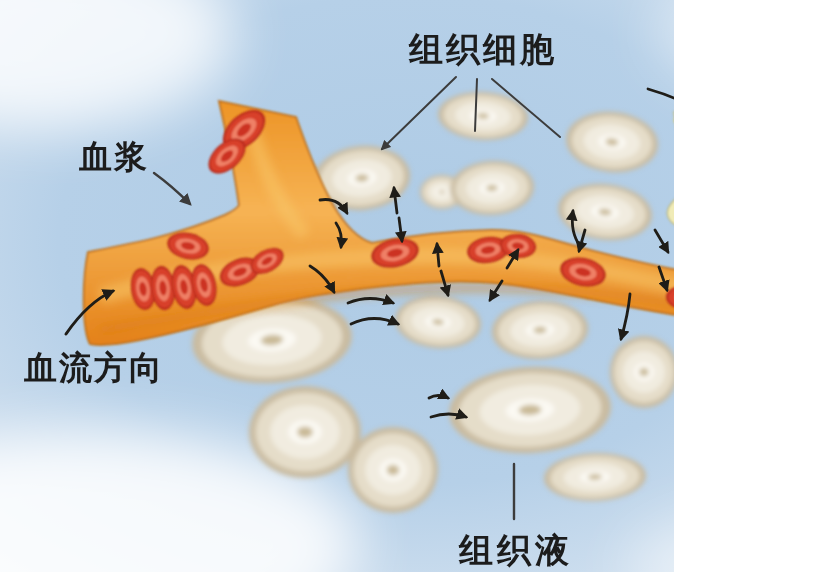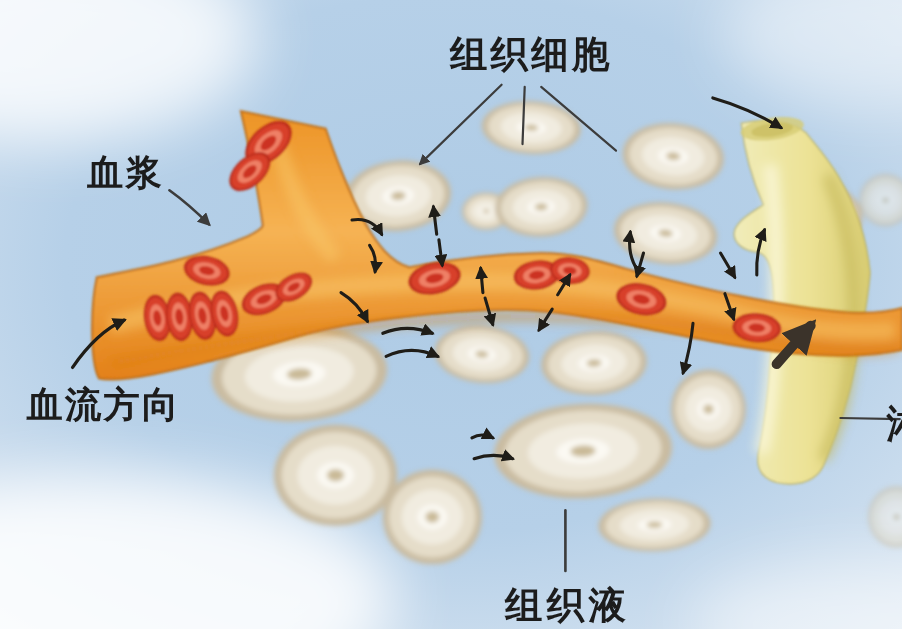--- a/index.html
+++ b/index.html
@@ -1,18 +1,18 @@
 <!DOCTYPE html>
 <html><head>
 <meta charset="utf-8">
 <style>
   html,body{margin:0;padding:0;background:#ffffff;}
   .stage{
     position:relative;
-    width:820px;height:572px;
+    width:674px;height:572px;
     overflow:hidden;
     font-family:"Liberation Sans","DejaVu Sans",sans-serif;
   }
   .stage svg{position:absolute;left:0;top:0;}
   text.diagram-label{
     font-family:"Liberation Sans","DejaVu Sans",sans-serif;
     font-weight:700;
     fill:#1c1c1c;
   }
 </style>

